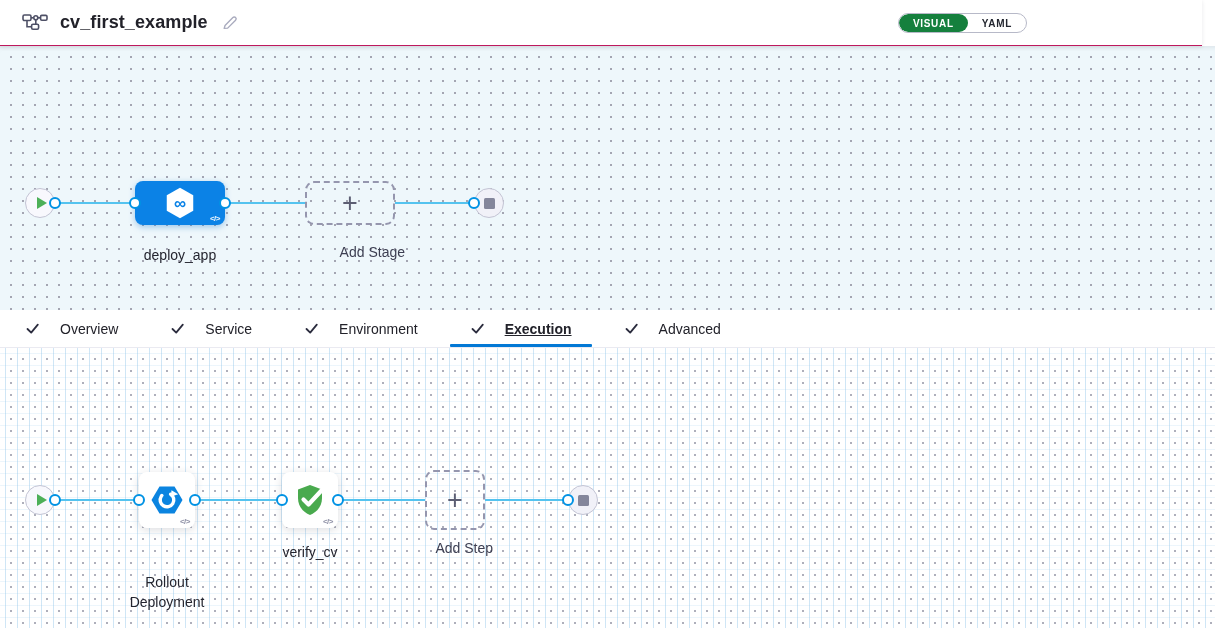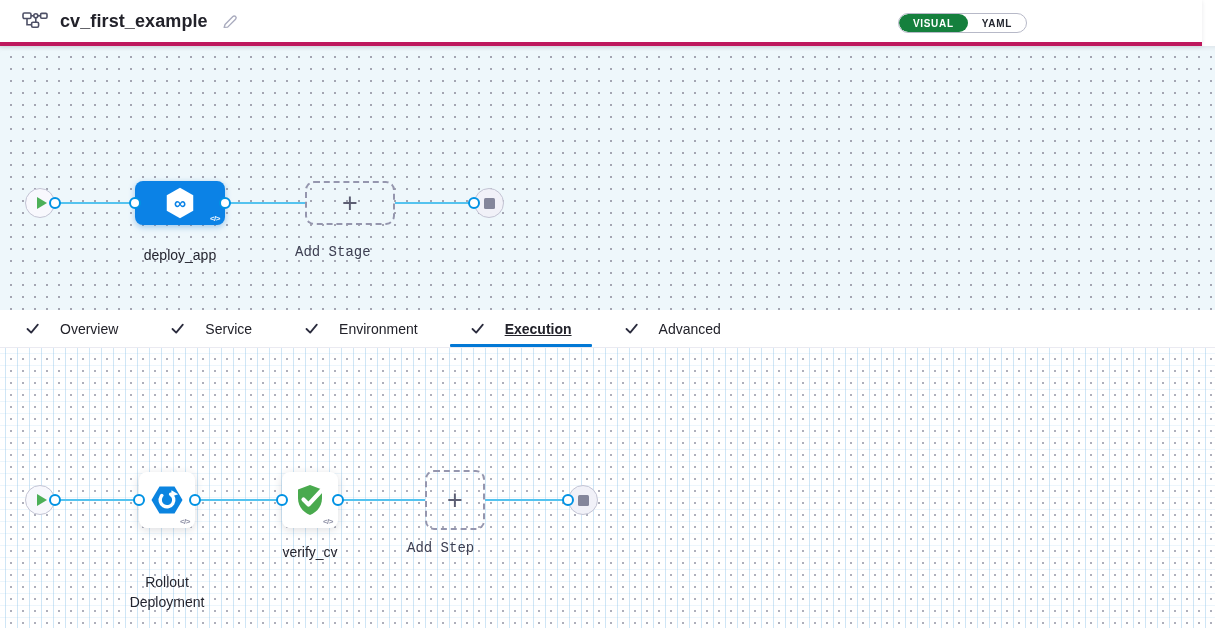--- a/index.html
+++ b/index.html
@@ -1,21 +1,21 @@
 <!DOCTYPE html>
 <html><head>
 <meta charset="utf-8">
 <style>
   * { margin:0; padding:0; box-sizing:border-box; }
   html,body { width:1215px; height:628px; overflow:hidden; background:#fff;
     font-family:"Liberation Sans", sans-serif; }
 
   
   .header { position:relative; width:1202px; height:46px; background:#fff;
-    border-bottom:4px solid #be185d; box-shadow:0 1px 4px rgba(40,41,61,.10);
+    border-bottom:1px solid #be185d; box-shadow:0 1px 4px rgba(40,41,61,.10);
     display:flex; align-items:center; padding-left:22px; z-index:10; }
   .pipeline-glyph { display:flex; align-items:center; margin-right:12px; }
   .page-title { font-size:18px; font-weight:700; color:#22222a; letter-spacing:.1px; }
   .edit-pencil { margin-left:13px; display:flex; align-items:center; cursor:pointer; }
   .view-toggle { position:absolute; right:175px; top:13px; height:20px;
     display:inline-flex; align-items:stretch; border:1px solid #b7b9c8;
     border-radius:11px; background:#fff; overflow:hidden; }
   .toggle-opt { display:flex; align-items:center; padding:0 14px; font-size:10px;
     font-weight:700; letter-spacing:.7px; color:#23262f; cursor:pointer; }
   .toggle-opt.active { background:#15803d; color:#fff; border-radius:10px; }
@@ -55,22 +55,22 @@
   .code-badge.on-blue { color:rgba(255,255,255,.92); }
   .code-badge.on-white { color:#8f91a6; }
 
   .add-box { position:absolute; border:2px dashed #9596ae; border-radius:9px;
     display:flex; align-items:center; justify-content:center; z-index:3;
     cursor:pointer; color:#5c5e73; }
   .plus-glyph { font-size:27px; font-weight:300; line-height:1; color:#5c5e73; }
 
   .node-label { position:absolute; width:110px; text-align:center; font-size:14px;
     color:#24252f; line-height:20px; }
-  .add-label { position:absolute; width:110px; text-align:left; font-size:14px;
-    color:#3d3f52;font-family:Liberation Mono, monospace; }
+  .add-label { position:absolute; width:110px; text-align:right; font-size:14px;
+    color:#3d3f52; }
 
   
   .tabbar { width:1215px; height:38px; background:#fff; display:flex;
     align-items:stretch; padding-left:5px; gap:12px;
     border-bottom:1px solid #eaeaf1; position:relative; z-index:5; }
   .tab { position:relative; display:flex; align-items:center; gap:20px;
     padding:0 20px; font-size:14px; color:#22222a; cursor:pointer; }
   .tab.active { font-weight:700;text-decoration:underline; }
   .tab.active::after { content:""; position:absolute; left:0; right:0; bottom:0;
     height:3px; background:#0278d5; border-radius:1px; }
@@ -208,14 +208,14 @@
     <span class="plus-glyph">+</span>
   </div>
 
   <div class="ring" style="left:562px; top:146px;"></div>
   <div class="terminal-node" style="left:568px; top:137px; background:#f1f1f8;">
     <span class="stop-sq"></span>
   </div>
 
   <div class="node-label" style="left:112px; top:180px;margin-top:44px;">Rollout Deployment</div>
   <div class="node-label" style="left:255px; top:194px;text-align:center;">verify_cv</div>
-  <div class="add-label" style="left:407px; top:192px;">Add Step</div>
+  <div class="add-label" style="left:383px; top:192px;">Add Step</div>
 </div>
 
 </body></html>

